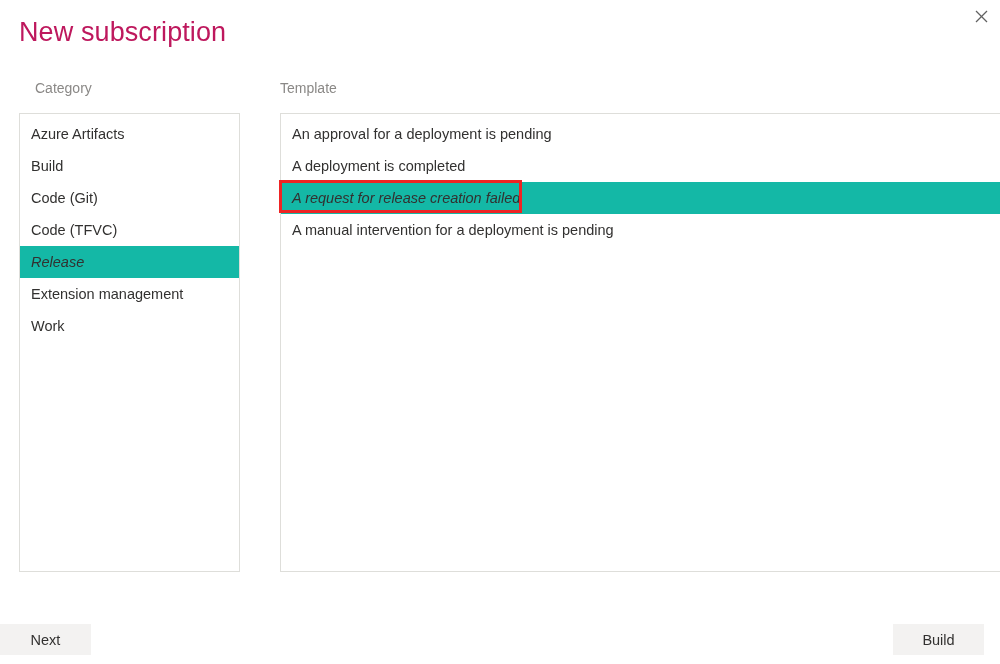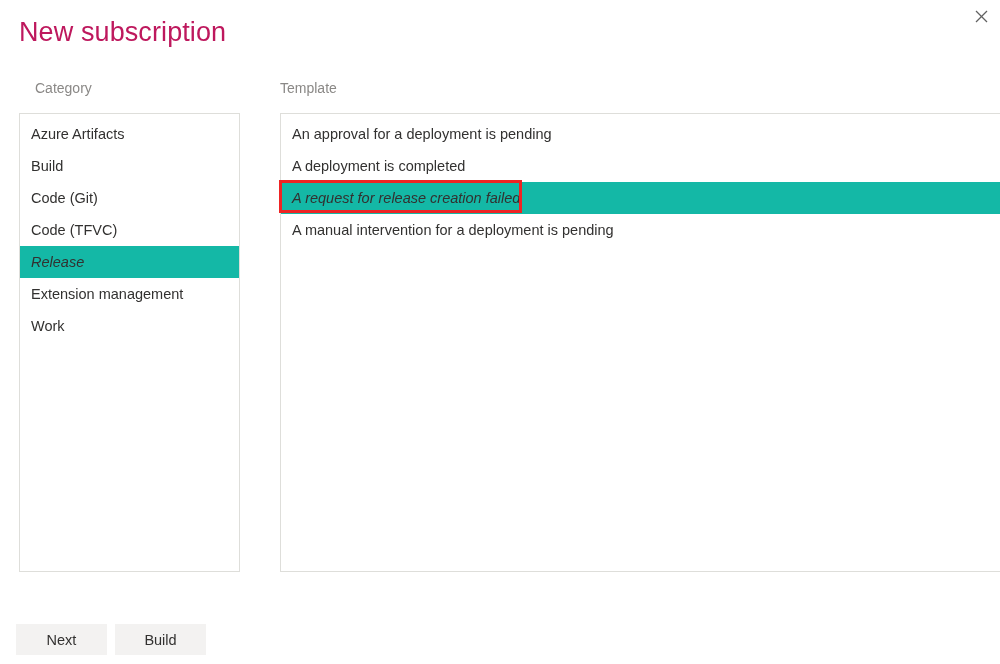--- a/index.html
+++ b/index.html
@@ -104,25 +104,25 @@
     width: 243px;
     height: 33px;
     border: 3px solid #ee2424;
     box-sizing: border-box;
     pointer-events: none;
   }
 
   
   .footer-buttons {
     position: absolute;
-    left: 16px;
+    left: 0;
     top: 624px;
     width: 984px;
     display: flex;
-    justify-content: flex-start;
+    justify-content: space-between;
     gap: 8px;
   }
   .dlg-btn {
     width: 91px;
     height: 31px;
     background: #f3f2f1;
     border: none;
     font-family: "Liberation Sans", sans-serif;
     font-size: 14.5px;
     color: #323130;

